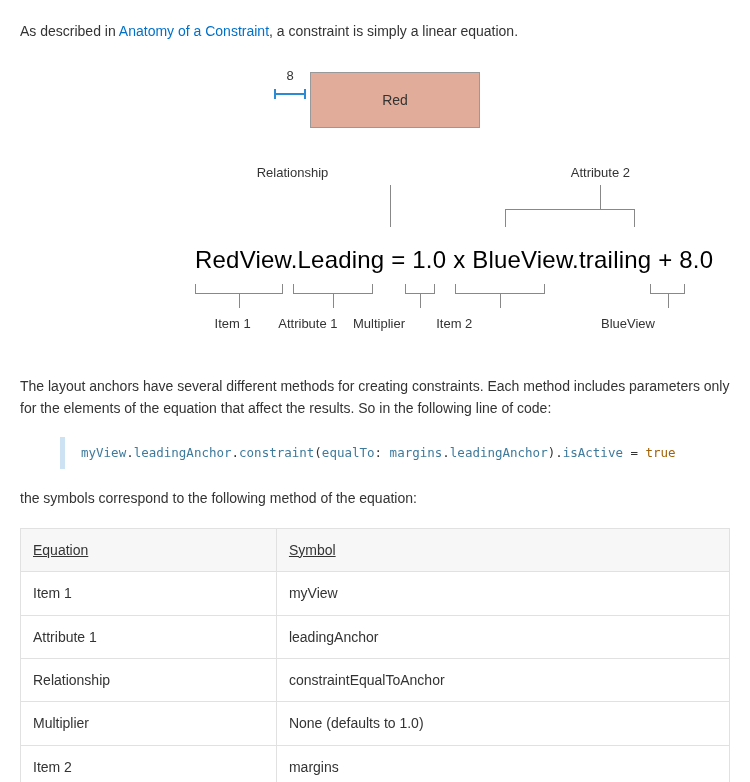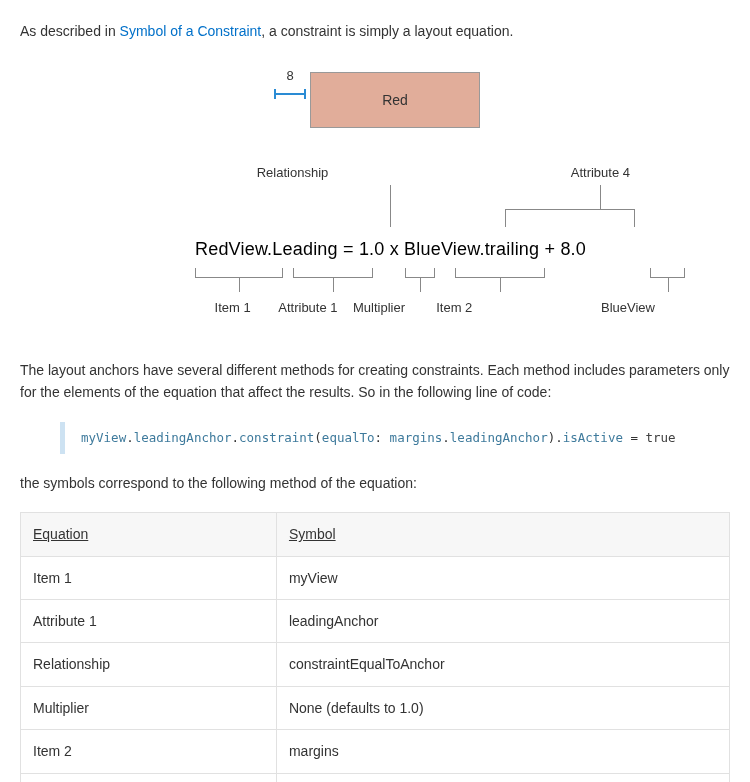--- a/index.html
+++ b/index.html
@@ -65,26 +65,26 @@
   
   .eq-wrap { margin: 35px 0 10px 0; }
   .top-labels {
     display:flex; font-size:13px; color:#333; height:22px;
     margin-left:100px;
   }
   .top-labels span { display:block; text-align:center; }
   .top-lines { position:relative; height:42px; margin-left:100px; }
   .v { position:absolute; background:#888; }
   .equation {
-    font-size: 18px;
+    font-size: 24px;
     color:#000;
     letter-spacing: 0.2px;
     white-space: nowrap;
     margin-left: 100px;
-    margin-top: 8px;
+    margin-top: 14px;
     margin-bottom: 4px;
   }
   .bot-brackets { position:relative; height:26px; margin-left:100px; }
   .bracket {
     position:absolute;
     border:1px solid #888;
     border-top:none;
     height:10px;
     top:0;
   }
@@ -118,21 +118,21 @@
     border-left: 5px solid #cde2f2;
     background: #fff;
     padding: 6px 0 6px 16px;
     margin: 12px 0 18px 40px;
     font-family: Menlo, Consolas, monospace;
     font-size: 12.5px;
     white-space: nowrap;
   }
   .codeblock .c-id   { color:#3e7a9c; }
   .codeblock .c-call { color:#3e7a9c; }
-  .codeblock .c-kw   { color:#404040; }
+  .codeblock .c-kw   { color:#a16207; }
   .codeblock .c-p    { color:#333; }
 
   
   table {
     width: 100%;
     border-collapse: collapse;
     margin-top: 6px;
   }
   th, td {
     text-align: left;
@@ -141,39 +141,39 @@
     font-size: 14px;
     font-weight: normal;
     color:#333;
   }
   thead th { background:#f7f7f7;text-decoration:underline; }
 </style>
 </head>
 <body>
 
 <p>
-  <span>As described in </span><a href="#">Symbol of a Constraint</a><span>, a constraint is simply a layout equation.</span>
+  <span>As described in </span><a href="#">Anatomy of a Constraint</a><span>, a constraint is simply a linear equation.</span>
 </p>
 
 <div class="diagram">
   <div class="boxes">
     <div class="gap">
       <div class="num">8</div>
       <div class="arrow">
           <span class="t l"></span>
           <span class="t r"></span>
         </div>
     </div>
     <div class="box red">Red</div>
   </div>
 
   <div class="eq-wrap">
     <div class="top-labels">
       <span style="width:195px">Relationship</span>
-      <span style="width:260px;text-align:right;padding-right:20px">Attribute 4</span>
+      <span style="width:260px;text-align:right;padding-right:20px">Attribute 2</span>
     </div>
     <div class="top-lines">
       <div class="v" style="left:195px;top:0;width:1px;height:42px"></div>
       <div class="fork" style="left:310px;width:130px">
         <div class="stem" style="left:95px"></div>
         <div class="bar"></div>
         <div class="leg" style="left:0"></div>
         <div class="leg" style="right:0"></div>
       </div>
     </div>

